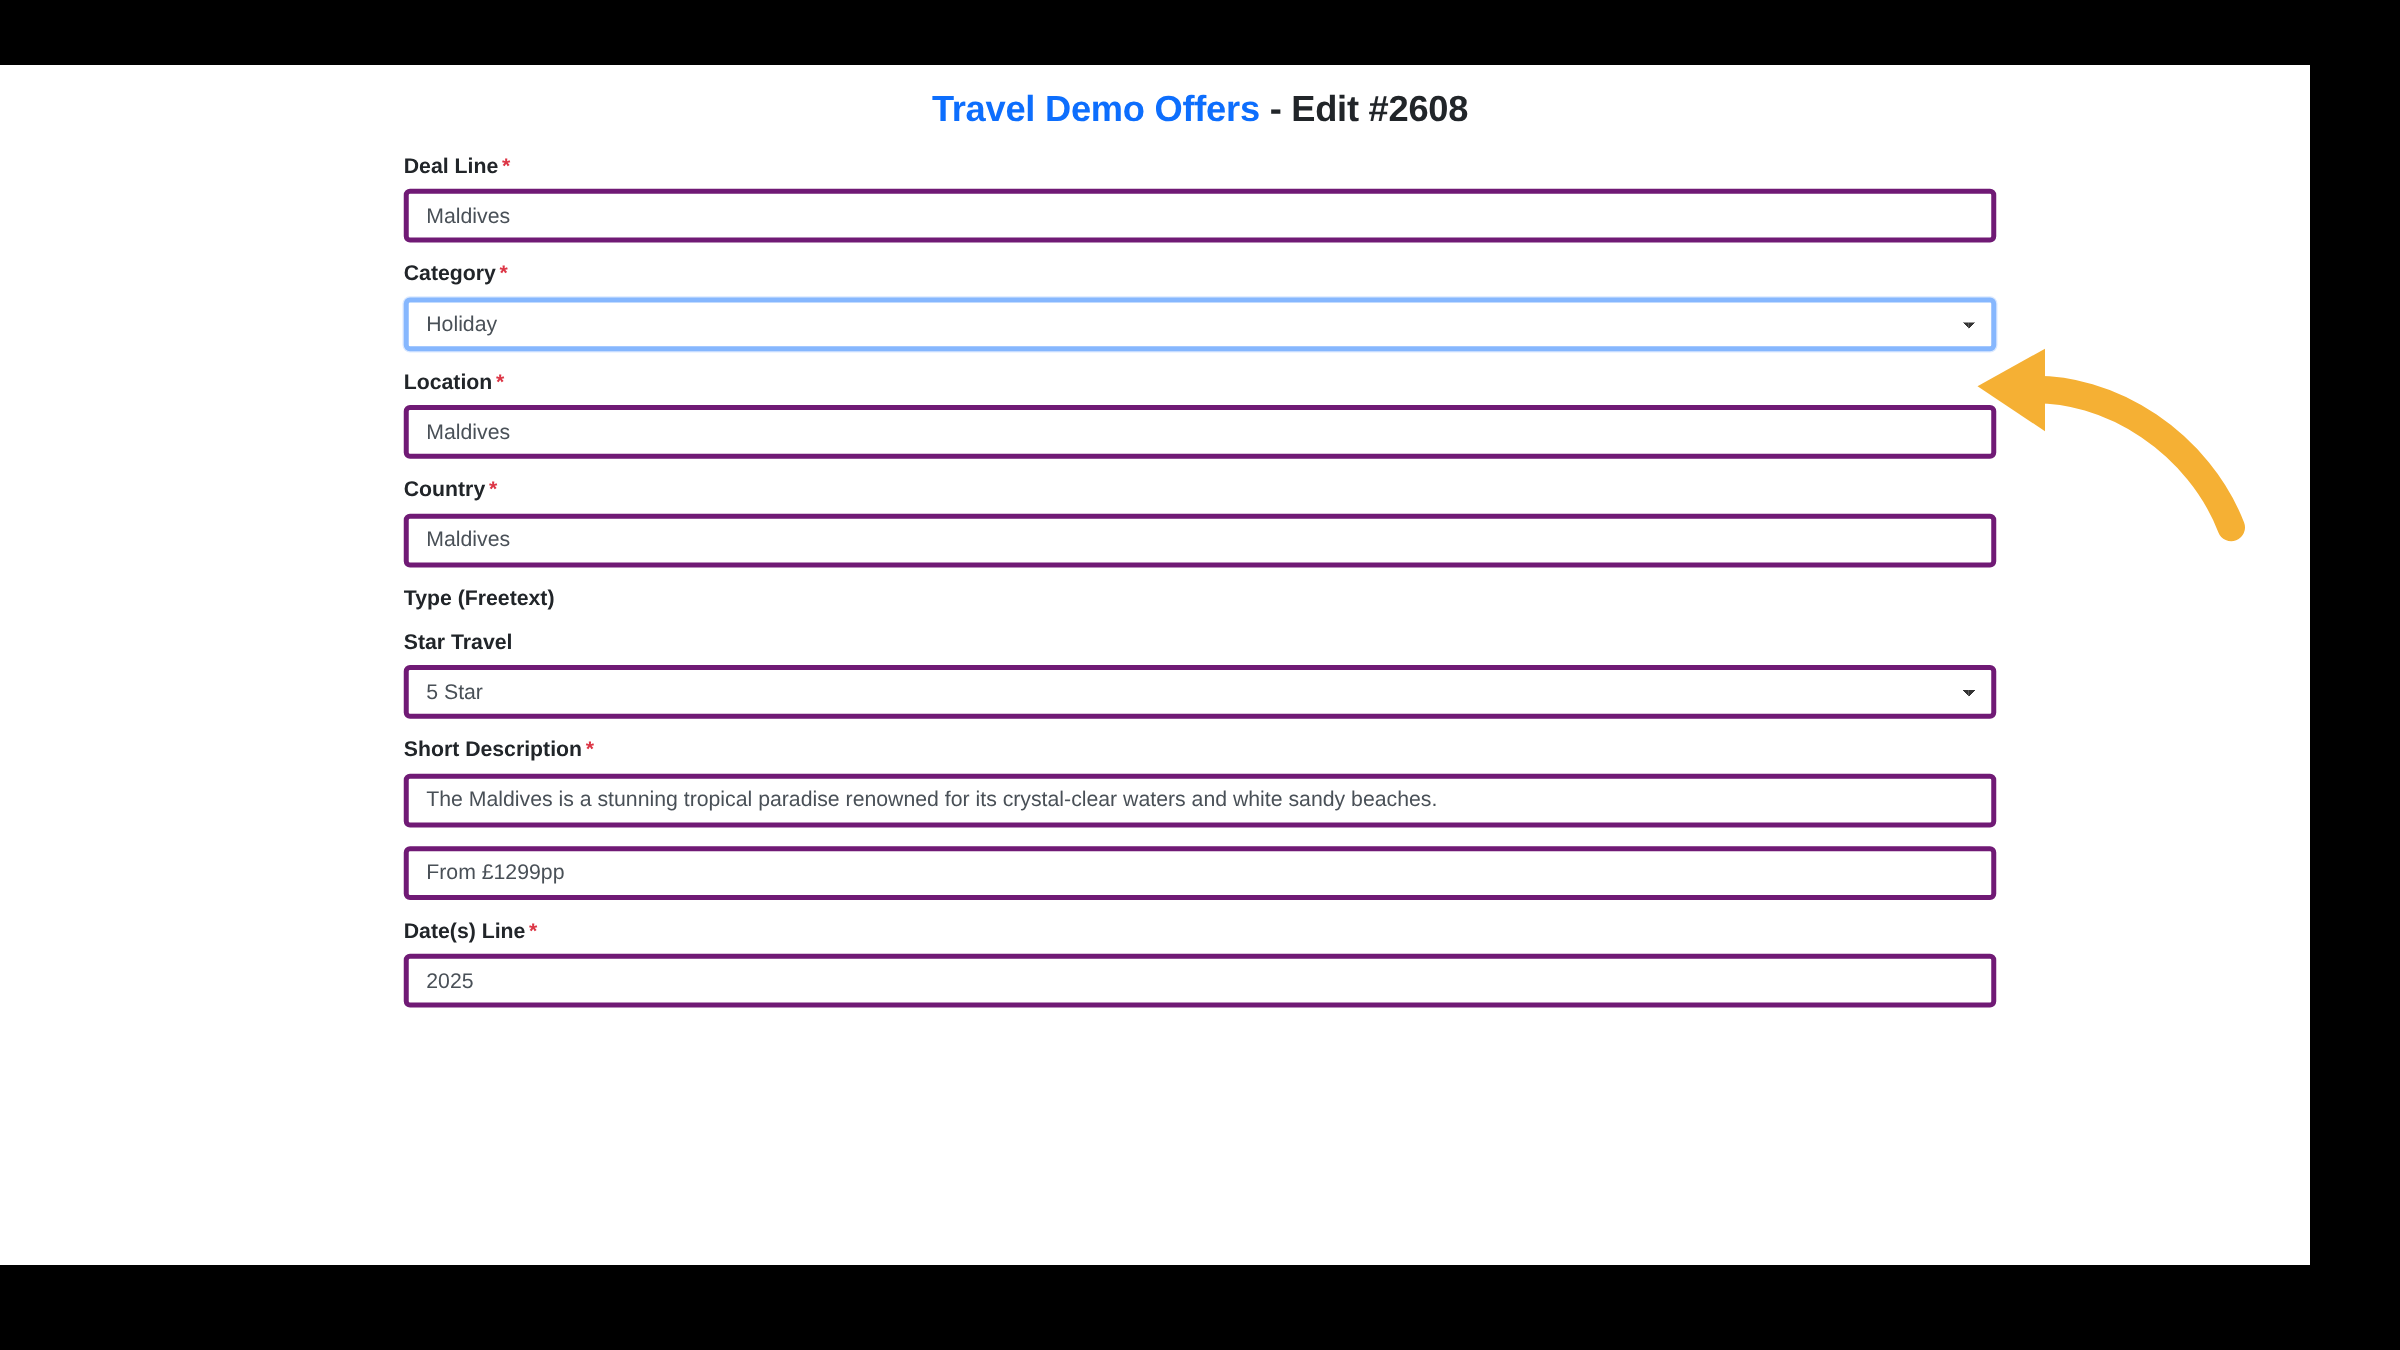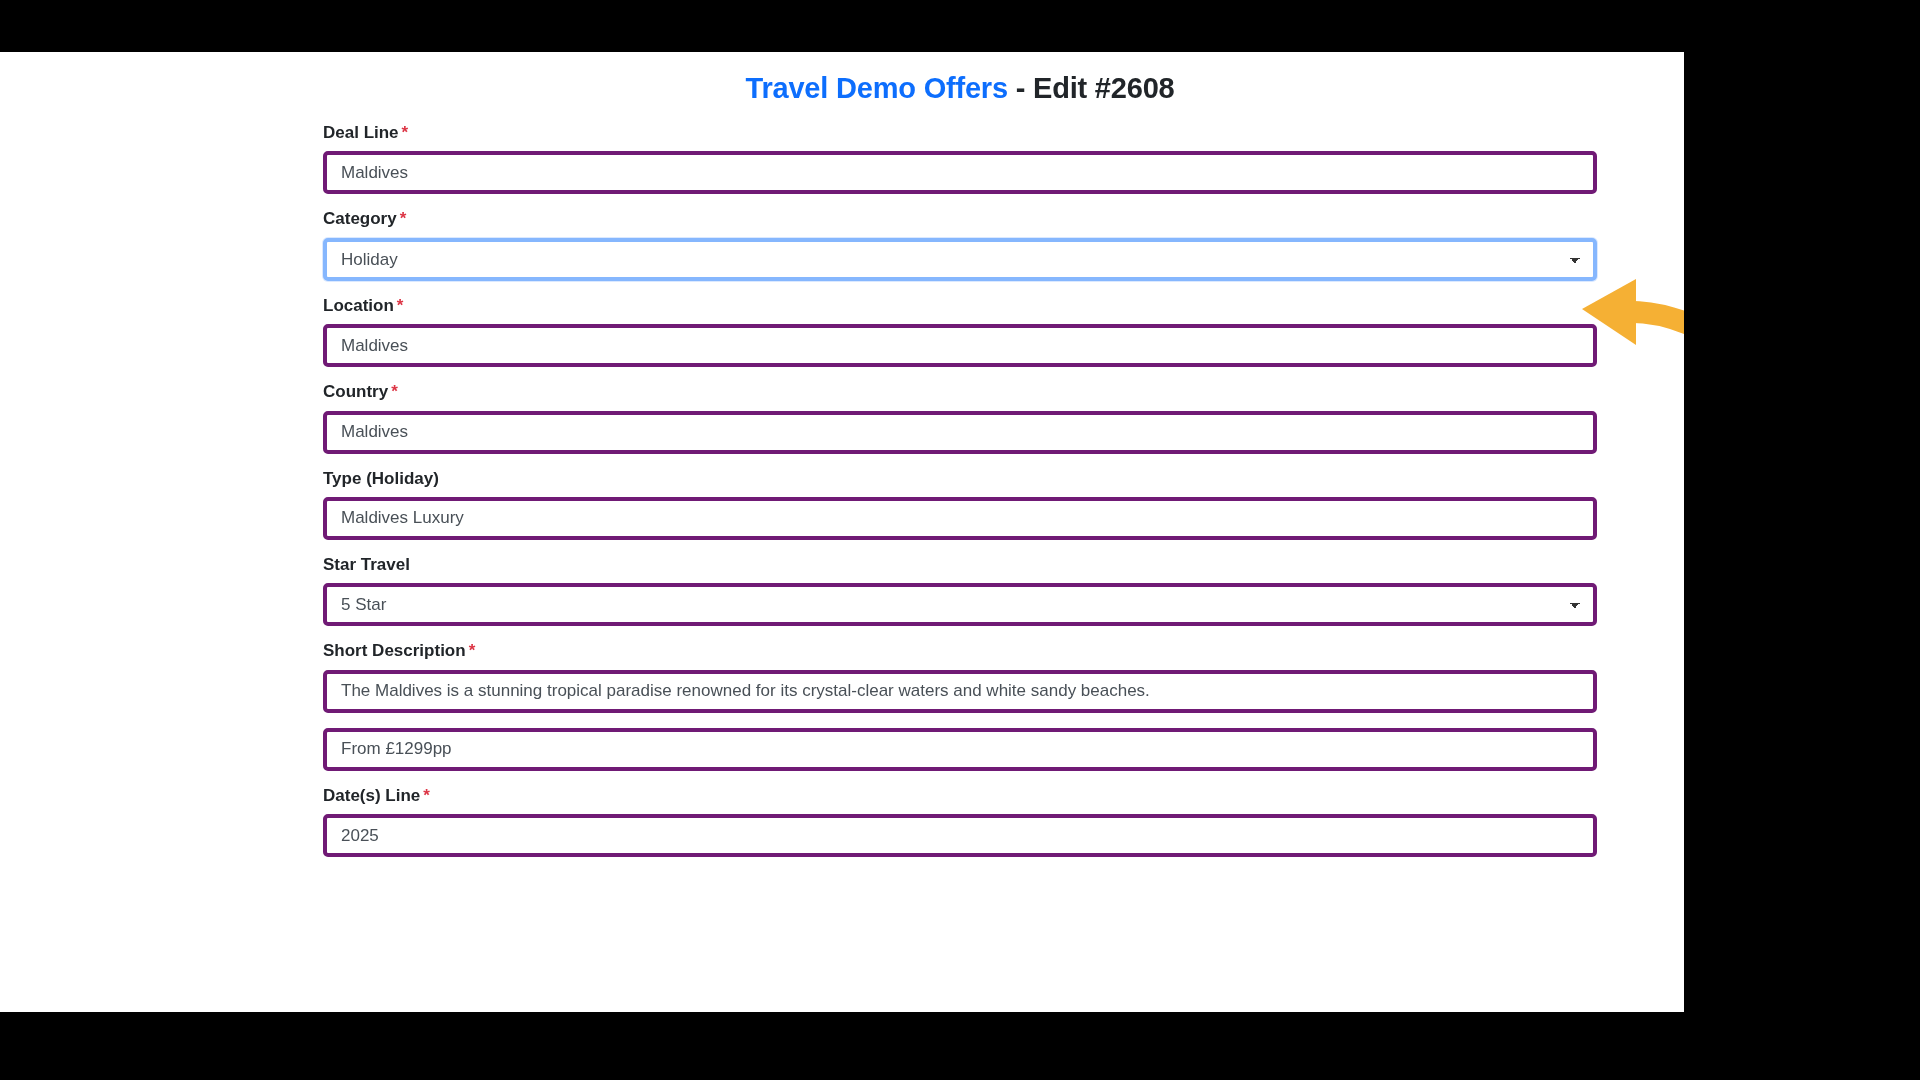--- a/index.html
+++ b/index.html
@@ -13,21 +13,21 @@
   .screen {
     position: relative;
     width: 1920px;
     height: 1080px;
     background: #000000;
   }
   .page {
     position: absolute;
     left: 0;
     top: 52px;
-    width: 1684px;
+    width: 1848px;
     height: 960px;
     background: #ffffff;
     overflow: hidden;
   }
   .content {
     position: absolute;
     left: 323px;
     top: 0;
     width: 1274px;
   }
@@ -137,23 +137,22 @@
 
       <div class="field">
         <label class="field-label">
           <span>Country</span><span class="req">*</span>
         </label>
         <input class="control" type="text" value="Maldives" style="">
       </div>
 
       <div class="field">
         <label class="field-label">
-          <span>Type (Holiday)</span>
+          <span>Type (Freetext)</span>
         </label>
-        <input class="control" type="text" value="Maldives Luxury" style="">
       </div>
 
       <div class="field">
         <label class="field-label">
           <span>Star Travel</span>
         </label>
         <select class="control">
           <option>5 Star</option>
         </select>
       </div>

